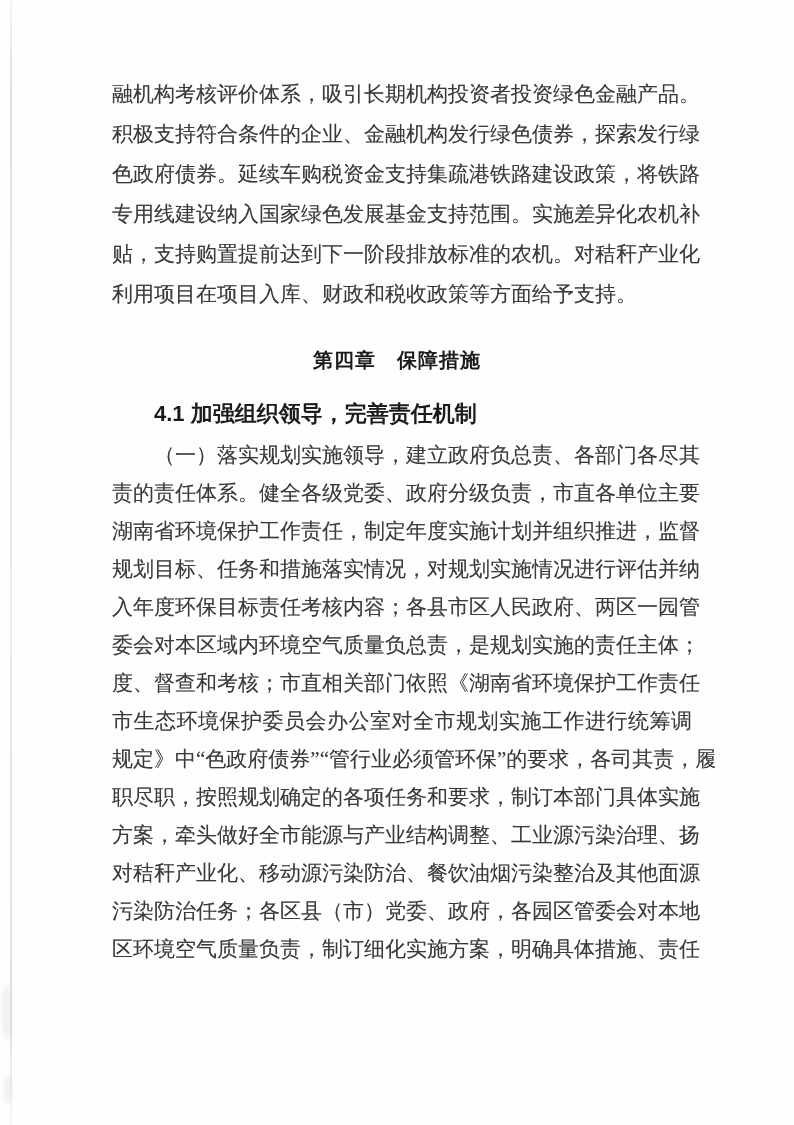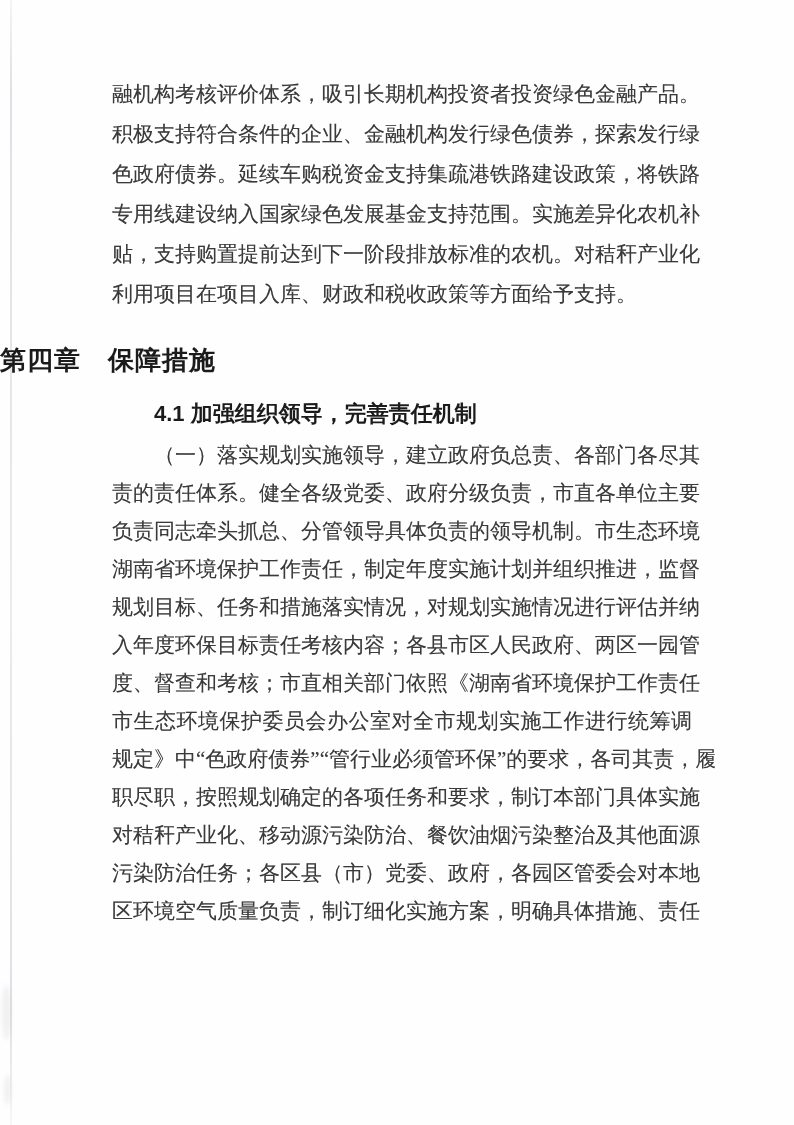--- a/index.html
+++ b/index.html
@@ -73,24 +73,24 @@
     padding-left: 42px;
     width: 538px;
   }
   .chapter {
     position: absolute;
     top: 338px;
     left: 0;
     width: 794px;
     height: 44px;
     line-height: 44px;
-    text-align: left;
+    text-align: center;
     font-family: "Liberation Sans", sans-serif;
     font-weight: 700;
-    font-size: 26px;
+    font-size: 20px;
     color: #1b1b1b;
     letter-spacing: 1px;
   }
   .section {
     position: absolute;
     top: 394px;
     left: 154px;
     height: 40px;
     line-height: 40px;
     font-family: "Liberation Sans", sans-serif;
@@ -117,26 +117,27 @@
     <div class="tline lastline">利用项目在项目入库、财政和税收政策等方面给予支持。</div>
   </div>
 
   <div class="chapter">第四章　保障措施</div>
 
   <div class="section">4.1 加强组织领导，完善责任机制</div>
 
   <div class="para-main">
     <div class="tline indent">（一）落实规划实施领导，建立政府负总责、各部门各尽其</div>
     <div class="tline">责的责任体系。健全各级党委、政府分级负责，市直各单位主要</div>
-    <div class="tline">负责同志牵头抓总、分管领导具体负责的领导机制。市生态环境</div>
     <div class="tline">湖南省环境保护工作责任，制定年度实施计划并组织推进，监督</div>
     <div class="tline">规划目标、任务和措施落实情况，对规划实施情况进行评估并纳</div>
     <div class="tline">入年度环保目标责任考核内容；各县市区人民政府、两区一园管</div>
+    <div class="tline">委会对本区域内环境空气质量负总责，是规划实施的责任主体；</div>
     <div class="tline">度、督查和考核；市直相关部门依照《湖南省环境保护工作责任</div>
     <div class="tline">市生态环境保护委员会办公室对全市规划实施工作进行统筹调</div>
     <div class="tline">规定》中“色政府债券”“管行业必须管环保”的要求，各司其责，履</div>
     <div class="tline">职尽职，按照规划确定的各项任务和要求，制订本部门具体实施</div>
+    <div class="tline">方案，牵头做好全市能源与产业结构调整、工业源污染治理、扬</div>
     <div class="tline">对秸秆产业化、移动源污染防治、餐饮油烟污染整治及其他面源</div>
     <div class="tline">污染防治任务；各区县（市）党委、政府，各园区管委会对本地</div>
     <div class="tline">区环境空气质量负责，制订细化实施方案，明确具体措施、责任</div>
   </div>
 
 </div>
 
 </body></html>

